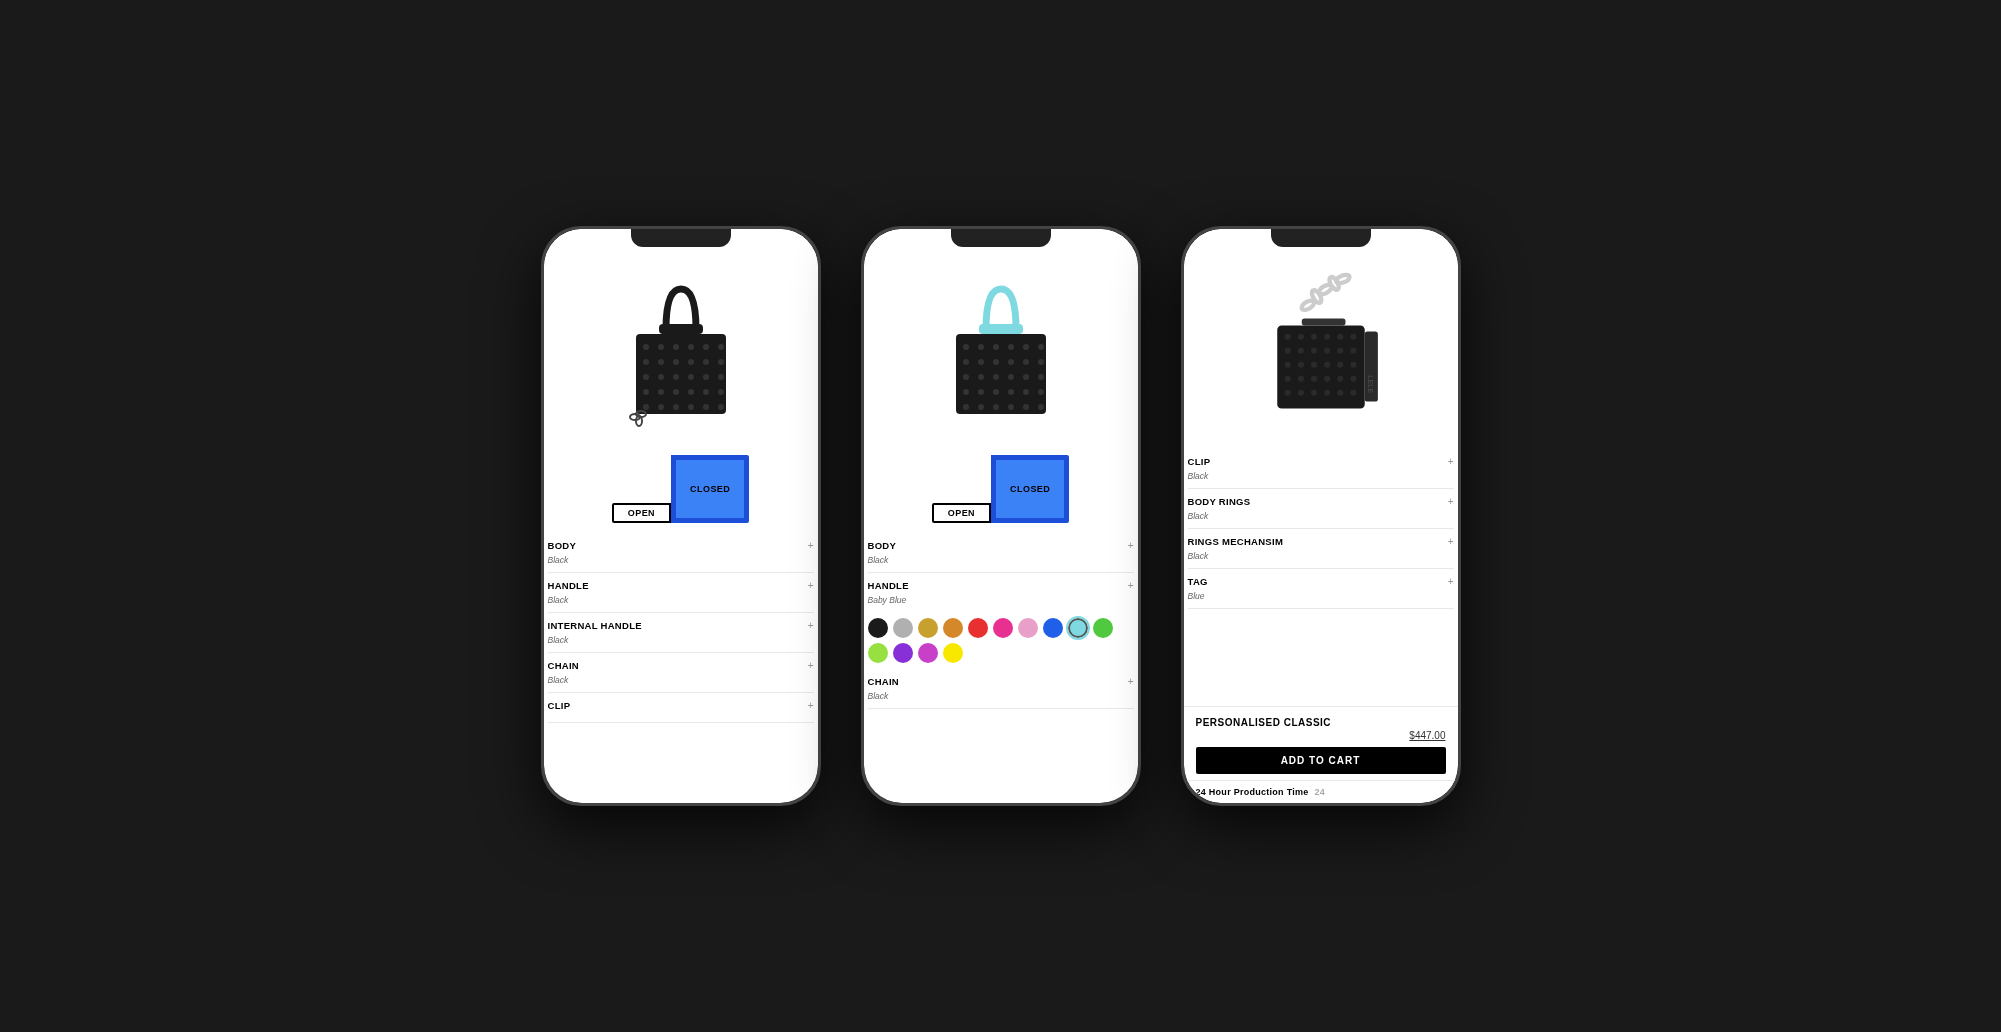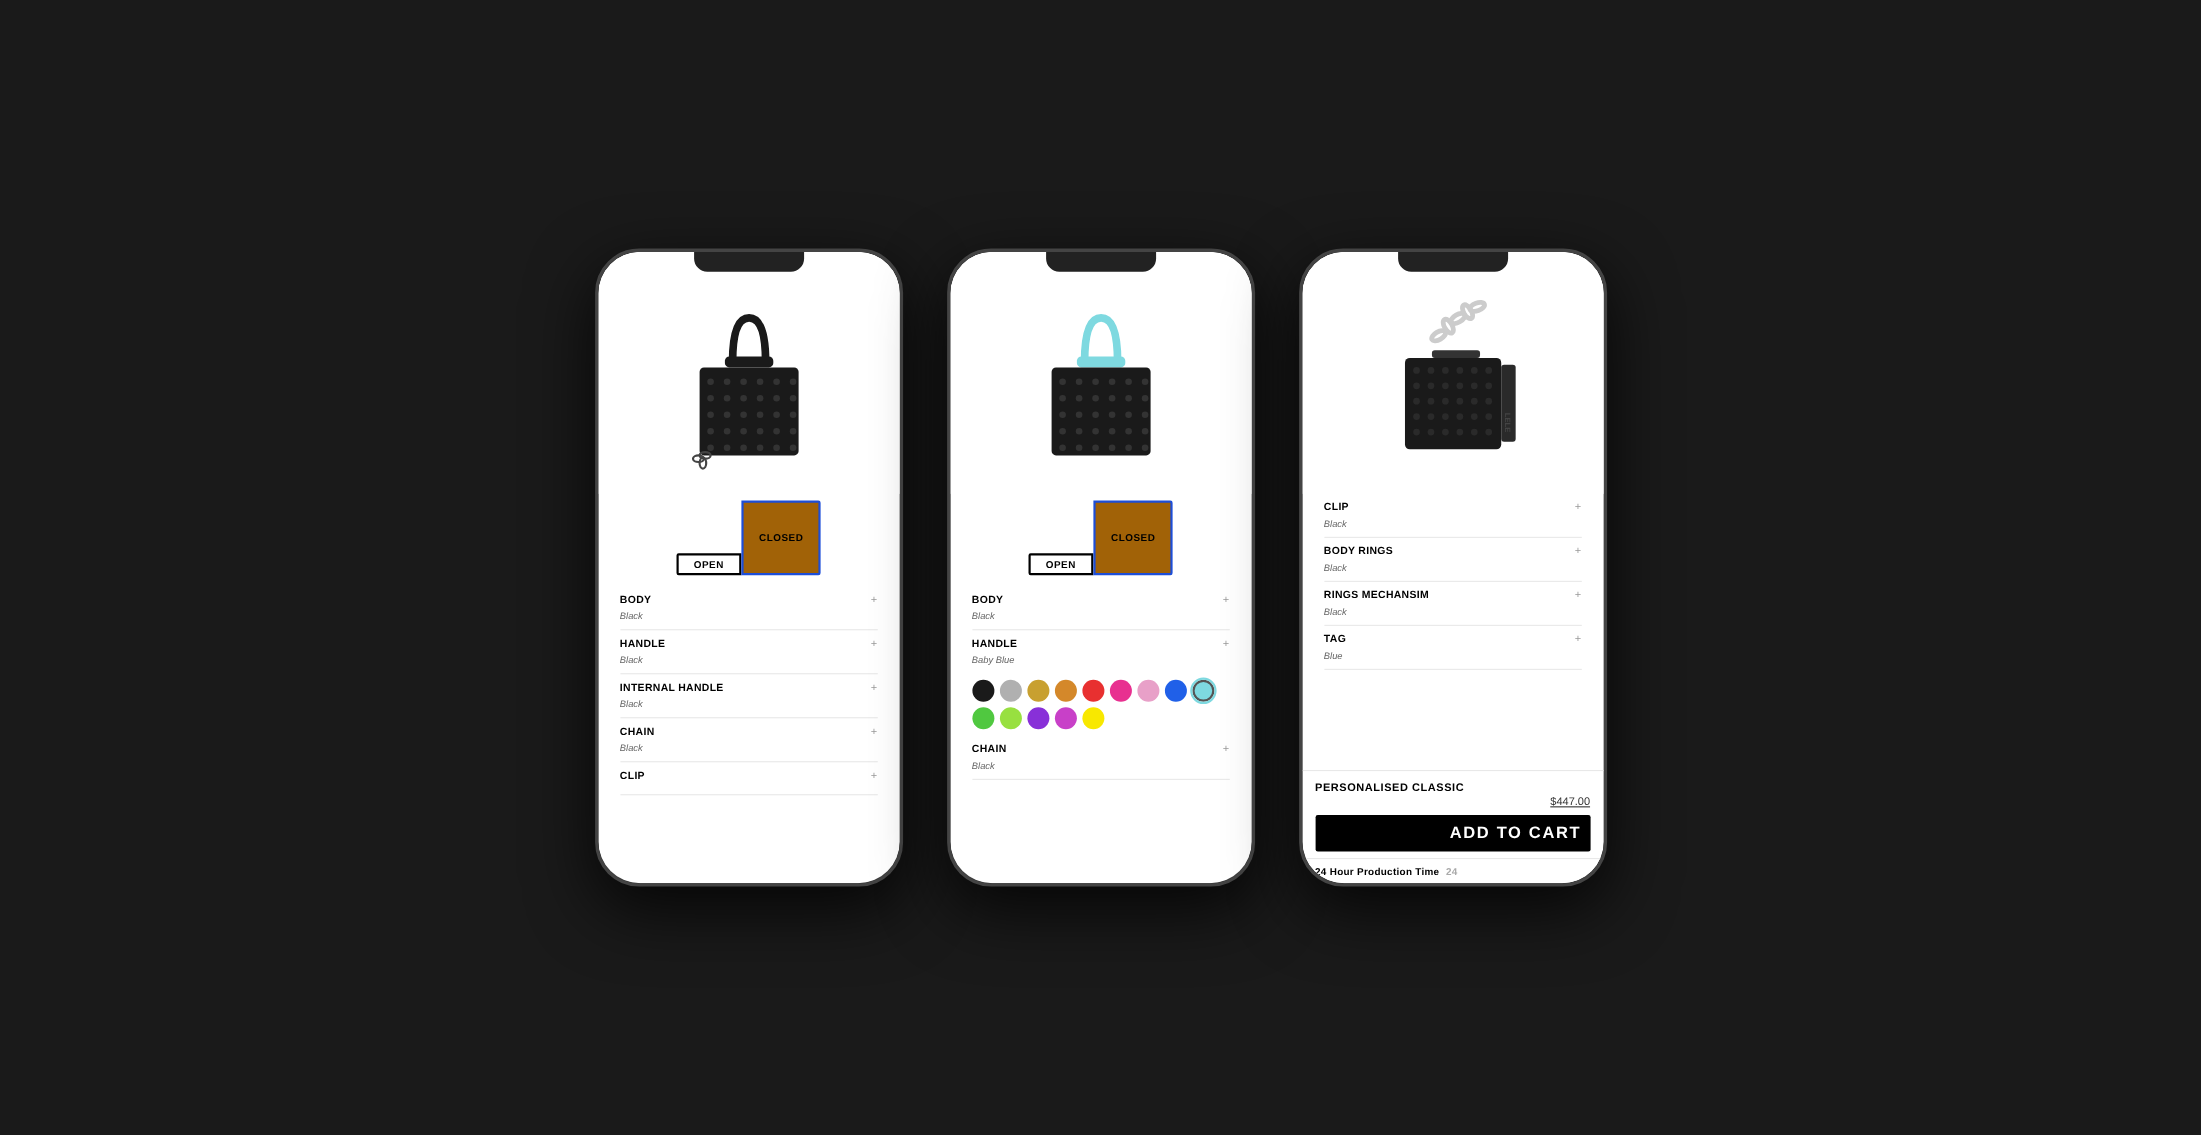--- a/index.html
+++ b/index.html
@@ -74,22 +74,22 @@
     .view-toggle {
       display: flex;
       justify-content: center;
       gap: 0;
       padding: 6px 0;
       flex-shrink: 0;
     }
 
     .view-btn {
       padding: 3px 14px;
-      border: 2px solid #1d4ed8;
-      background: #a16207;
+      border: 5px solid #1d4ed8;
+      background: #3b82f6;
       font-size: 9px;
       font-weight: 600;
       letter-spacing: 0.05em;
       cursor: pointer;
     }
 
     .view-btn.active {
       background: #fff;
       border: 2px solid #000;
     }
@@ -97,21 +97,21 @@
     .view-btn:first-child {
       border-radius: 2px 0 0 2px;
       margin-top: 48px;
     }
 
     .view-btn:last-child {
       border-radius: 0 2px 2px 0;
     }
 
     .options-list {
-      padding: 4px 20px;
+      padding: 4px 4px;
       overflow-y: auto;
       flex: 1;
     }
 
     .option-row {
       border-bottom: 1px solid #e8e8e8;
       padding: 7px 0;
       display: flex;
       justify-content: space-between;
       align-items: flex-start;
@@ -177,27 +177,26 @@
       margin-top: 2px;
       text-decoration: underline;
     }
 
     .add-to-cart-btn {
       width: 100%;
       background: #000;
       color: #fff;
       border: none;
       padding: 8px;
-      font-size: 15px;
+      font-size: 10px;
       font-weight: 700;
       letter-spacing: 0.1em;
       cursor: pointer;
       margin-top: 6px;
       border-radius: 2px;
-      text-align: right;
     }
 
     .production-time-banner {
       background: #fff;
       padding: 6px 12px;
       font-size: 9px;
       font-weight: 700;
       letter-spacing: 0.03em;
       border-top: 1px solid #e8e8e8;
       display: flex;

